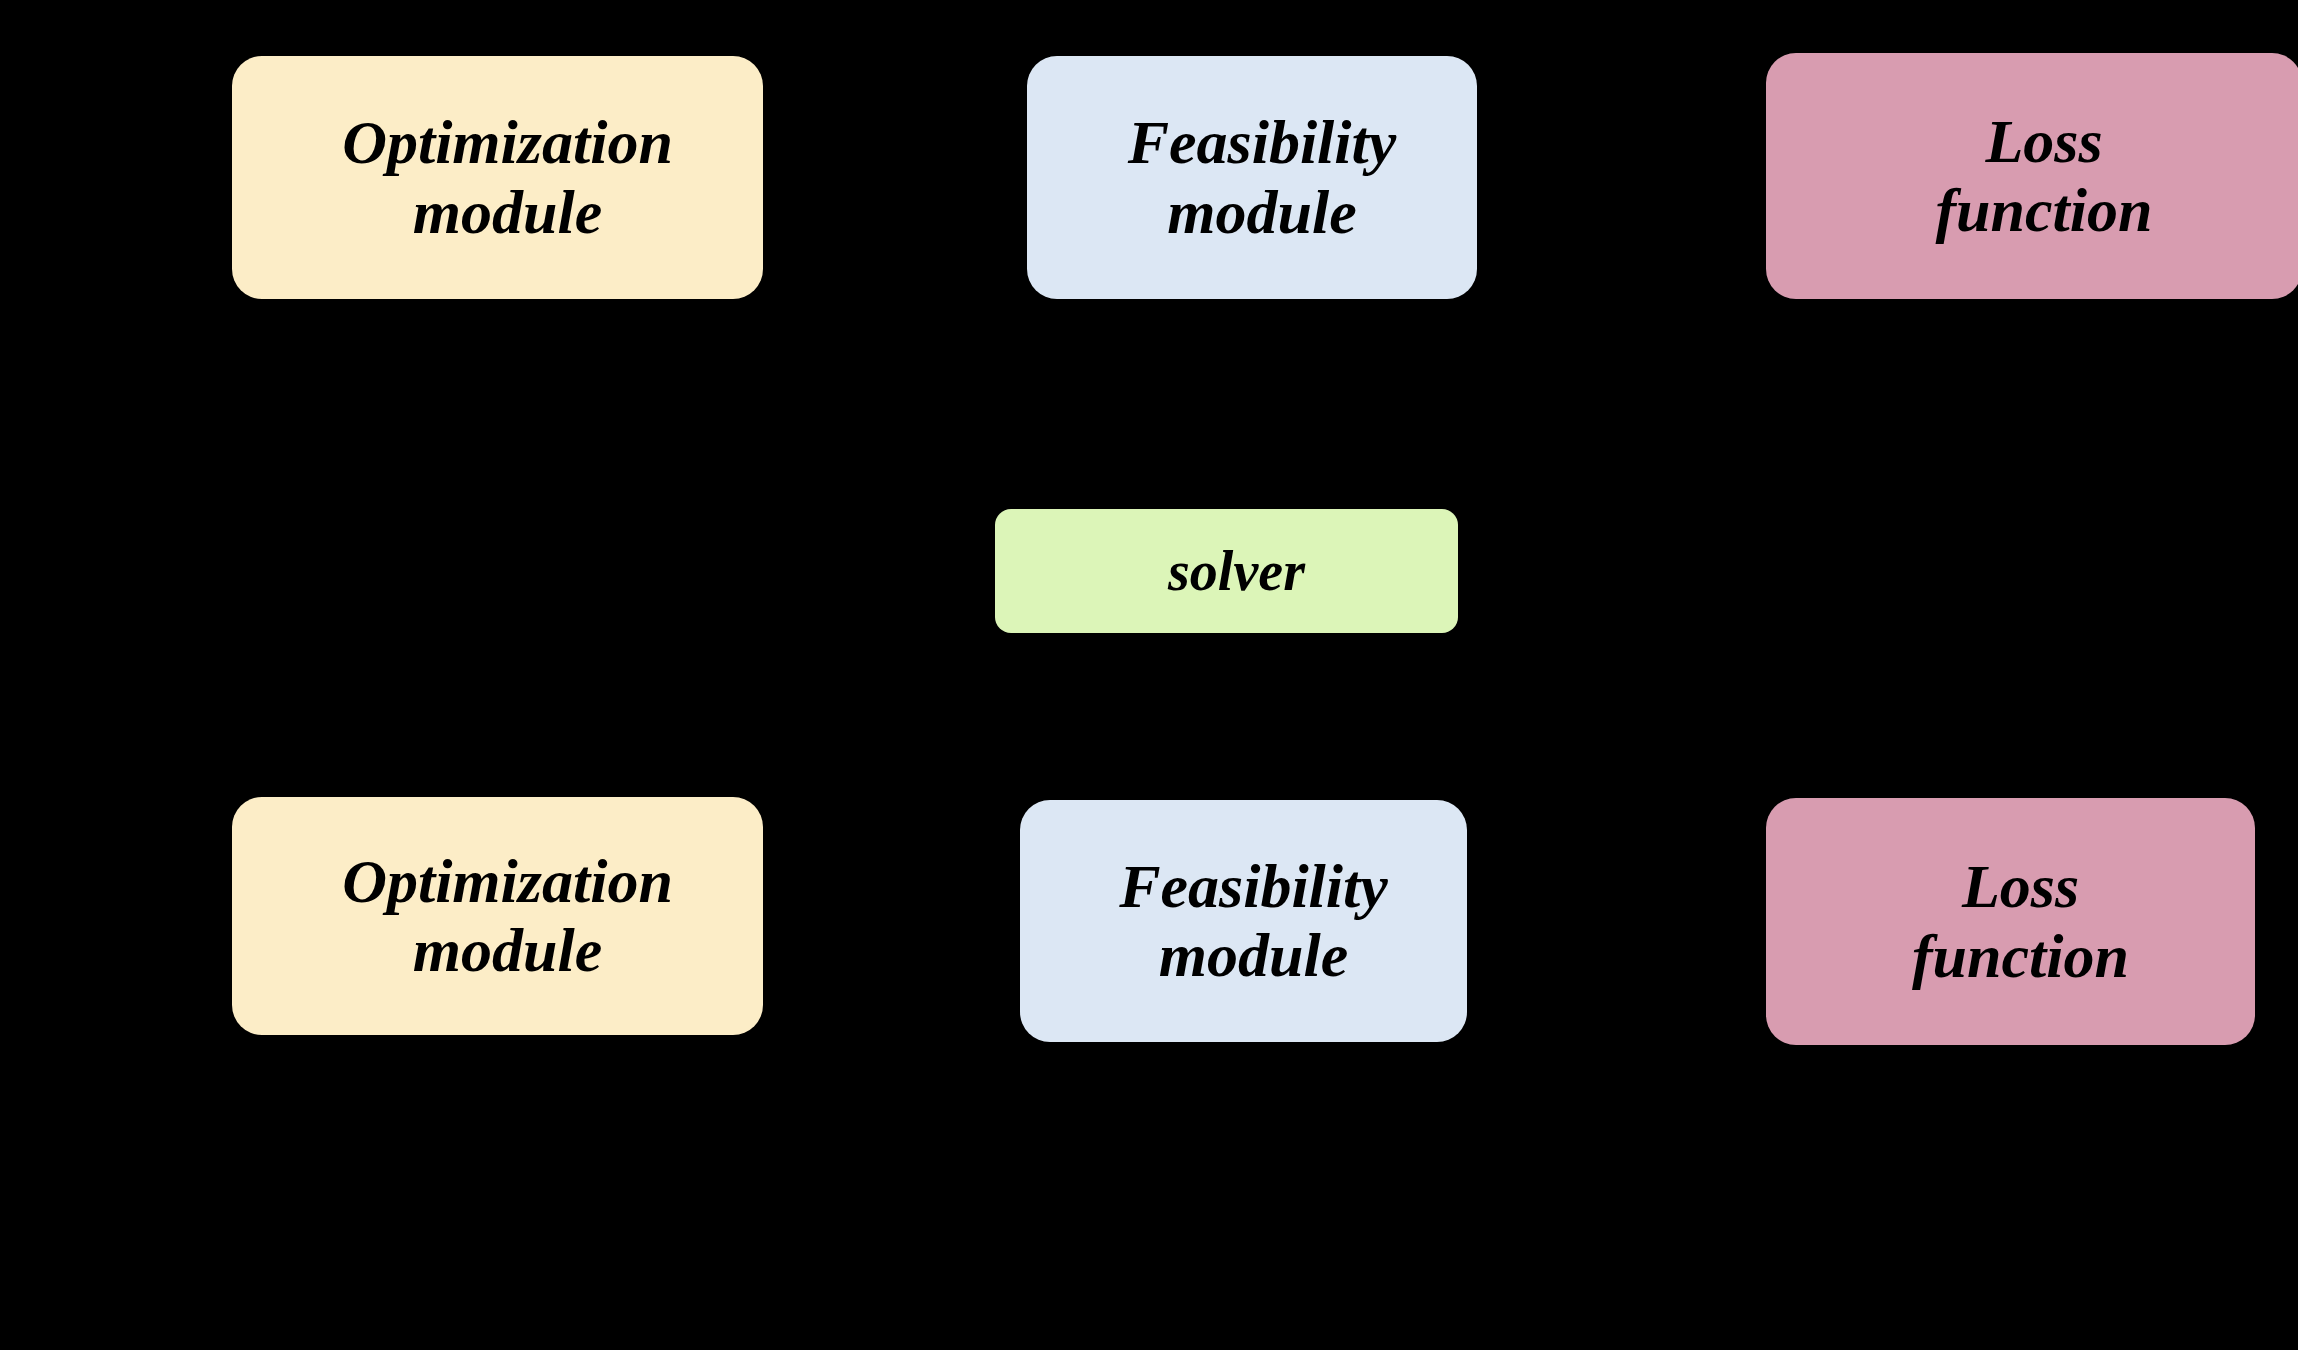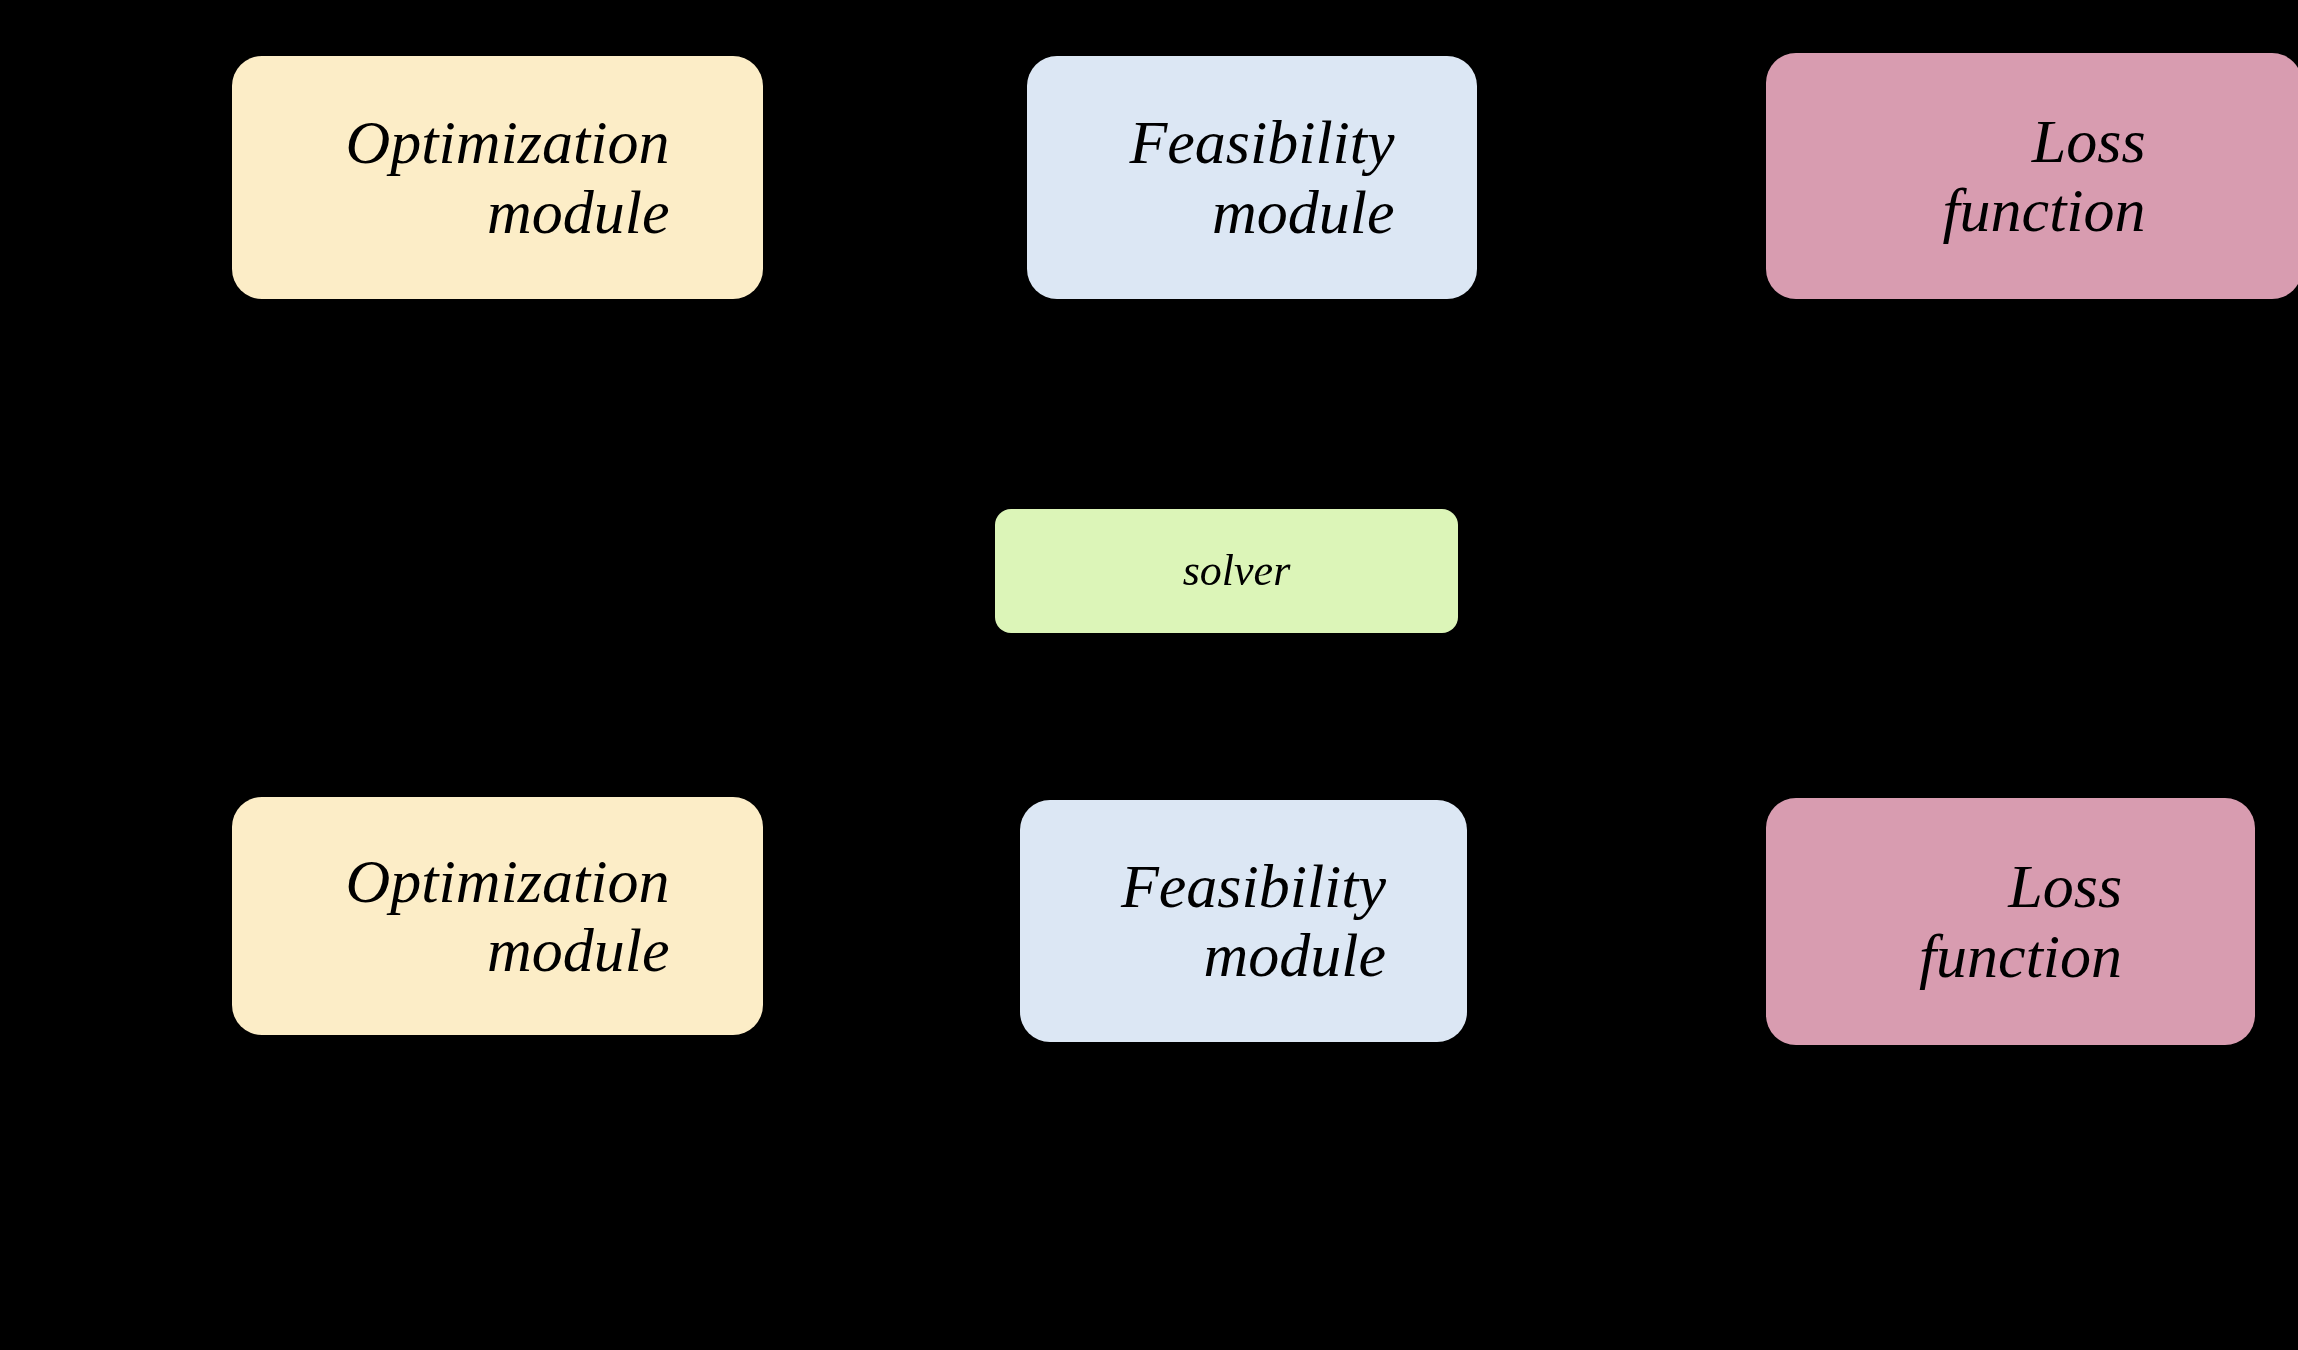--- a/index.html
+++ b/index.html
@@ -19,23 +19,23 @@
     width: 2298px;
     height: 1350px;
     background: #000000;
   }
   .node {
     position: absolute;
     box-sizing: border-box;
     display: flex;
     align-items: center;
     justify-content: center;
-    text-align: right;
+    text-align: center;
     color: #000000;
-    font-weight: normal;
+    font-weight: bold;
     font-style: italic;
     font-family: "Liberation Serif", "DejaVu Serif", serif;
     line-height: 1.12;
     border-radius: 30px;
     letter-spacing: 0px;
     user-select: none;
     padding-left: 20px;
   }
   .node .label {
     display: block;
@@ -57,21 +57,21 @@
     left: 1766px; top: 53px;
     width: 536px; height: 246px;
     font-size: 62px;
     border-radius: 30px;
   }
 
   
   #node-solver {
     left: 995px;  top: 509px;
     width: 463px; height: 124px;
-    font-size: 44px;
+    font-size: 56px;
     border-radius: 16px;
   }
 
   
   #node-opt-bottom {
     left: 232px;  top: 797px;
     width: 531px; height: 238px;
     font-size: 62px;
   }
   #node-feas-bottom {

